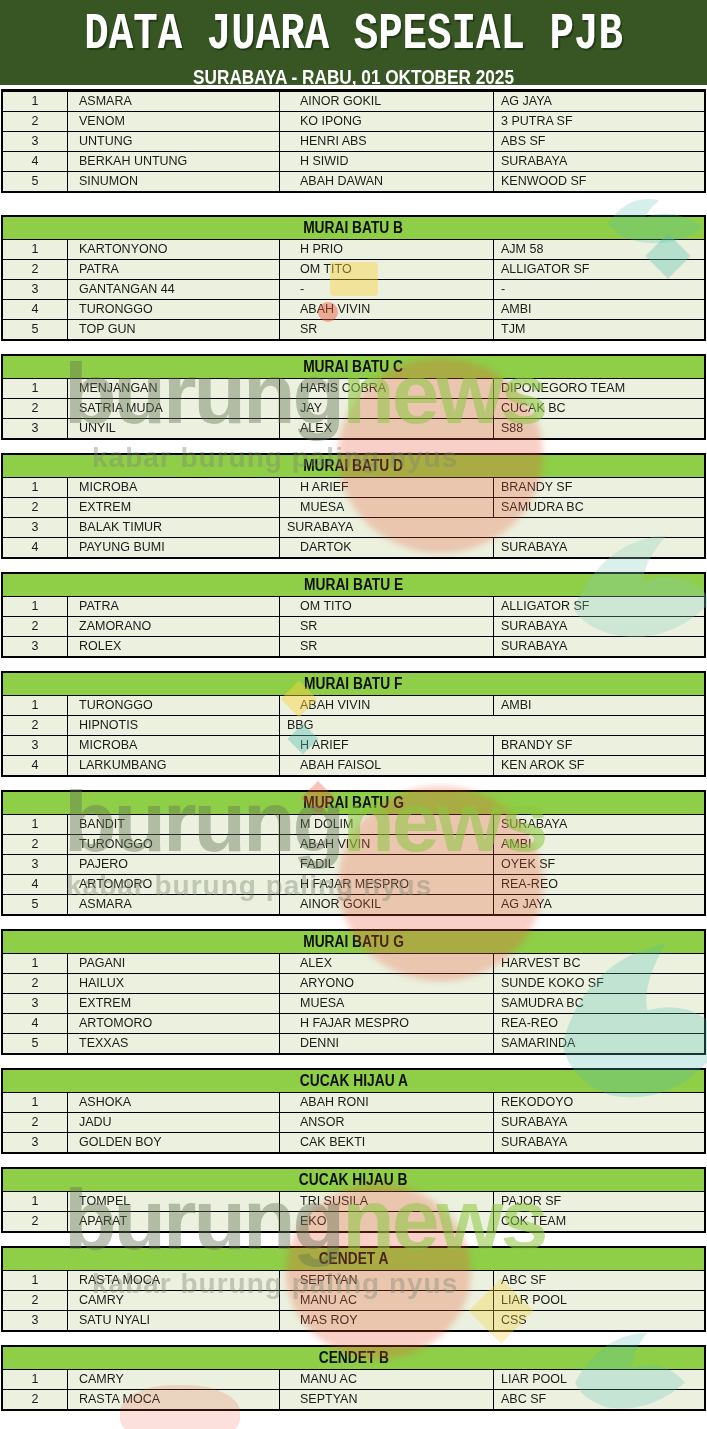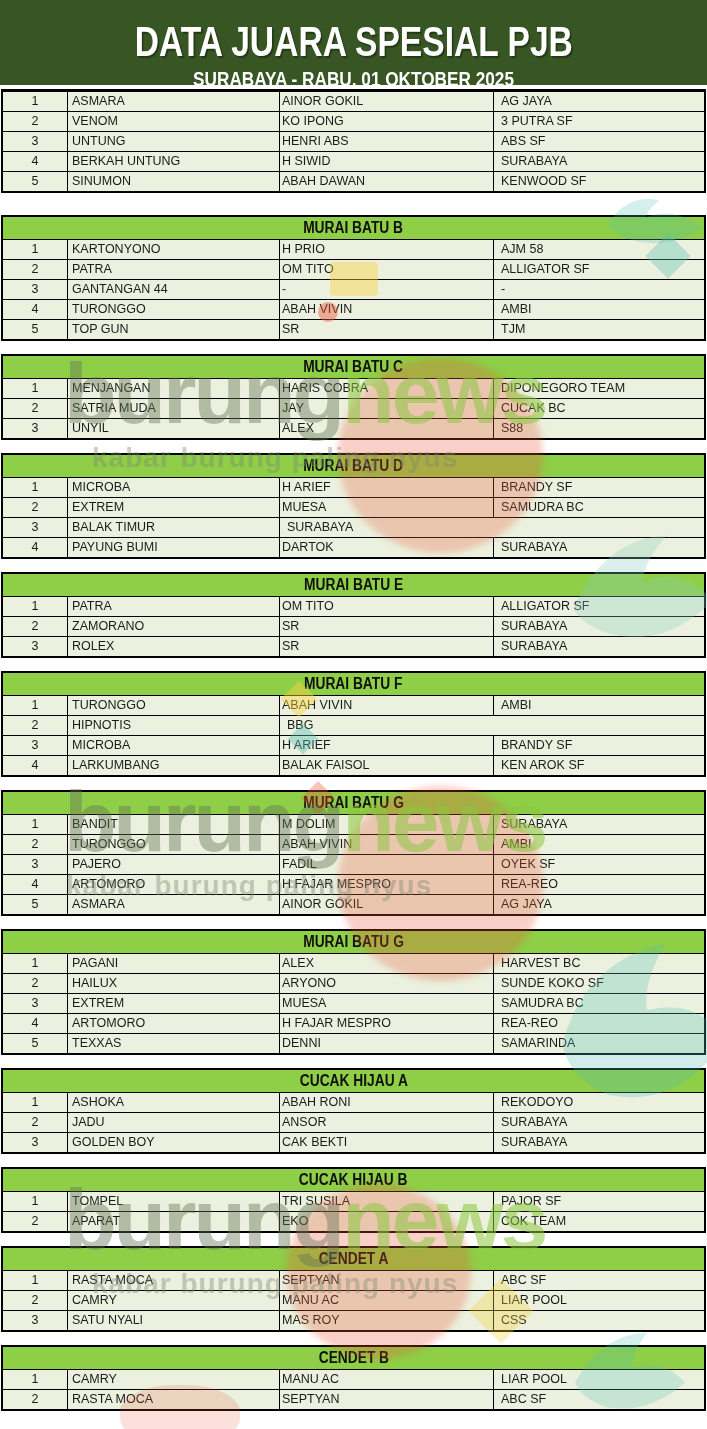--- a/index.html
+++ b/index.html
@@ -1,38 +1,38 @@
 <!DOCTYPE html>
 <html style="--header-bg: #375623; --section-bg: #8FCE47; --row-bg: #EBF1DE; --table-border: #000000; --wm-red: rgba(232,85,55,0.28); --wm-teal: rgba(85,190,178,0.32); --wm-yellow: rgba(250,210,60,0.42);"><head>
 <meta charset="utf-8">
 <style>
   html,body{margin:0;padding:0;background:#ffffff;}
   body{width:707px;font-family:"Liberation Sans",sans-serif;}
   .page{position:relative;width:707px;height:1429px;overflow:hidden;background:#fff;}
 
   
   .top-banner{height:85px;background:var(--header-bg,#375623);text-align:center;color:#fff;margin-bottom:4px;}
-  .title-line{padding-top:20px;font-size:42px;font-weight:700;line-height:1.05;white-space:nowrap;}
+  .title-line{padding-top:8px;font-size:51px;font-weight:700;line-height:1.05;white-space:nowrap;font-family:Liberation Mono, monospace;}
   .subtitle-line{margin-top:4px;font-size:20px;font-weight:700;white-space:nowrap;}
   .condensed{display:inline-block;transform:scaleX(.8);transform-origin:50% 50%;}
   .condensed2{display:inline-block;transform:scaleX(.86);transform-origin:50% 50%;}
   .title-line .condensed{text-shadow:2px 2px 1px rgba(0,0,0,.35);}
 
   
   .sections{position:relative;z-index:1;}
   .section{margin:0 1px 13px 1px;border:2px solid #000;background:var(--row-bg,#EBF1DE);}
   .section:first-child{margin-bottom:22px;}
   .section-header{height:22px;line-height:22px;background:var(--section-bg,#8FCE47);text-align:center;
                   font-size:16px;font-weight:700;color:#101010;white-space:nowrap;}
   .row{display:flex;height:19px;line-height:19px;border-top:1px solid #000;font-size:12.5px;color:#1b1b1b;
        background:var(--row-bg,#EBF1DE);white-space:nowrap;}
   .cell{overflow:hidden;box-sizing:border-box;}
   .cell.rank{width:64px;flex:none;text-align:center;}
-  .cell.bird{width:212px;flex:none;border-left:1px solid #000;padding-left:4px;}
-  .cell.owner{width:214px;flex:none;border-left:1px solid #000;padding-left:2px;}
+  .cell.bird{width:212px;flex:none;border-left:1px solid #000;padding-left:11px;}
+  .cell.owner{width:214px;flex:none;border-left:1px solid #000;padding-left:20px;}
   .cell.team{flex:1;border-left:1px solid #000;padding-left:7px;}
 
   
   .wm-layer{position:absolute;inset:0;z-index:5;pointer-events:none;overflow:hidden;}
   .wm-group{position:absolute;left:8px;width:100%;}
   .wm-g1{top:350px;}
   .wm-g2{top:778px;}
   .wm-g3{top:1176px;}
   .wm-blob{position:absolute;width:205px;height:195px;border-radius:50%;
            background:var(--wm-red,rgba(232,85,55,.28));top:8px;left:330px;filter:blur(3px);}
@@ -238,21 +238,21 @@
           </div>
           <div class="row">
             <div class="cell rank">3</div>
             <div class="cell bird">MICROBA</div>
             <div class="cell owner">H ARIEF</div>
             <div class="cell team">BRANDY SF</div>
           </div>
           <div class="row">
             <div class="cell rank">4</div>
             <div class="cell bird">LARKUMBANG</div>
-            <div class="cell owner">BALAK FAISOL</div>
+            <div class="cell owner">ABAH FAISOL</div>
             <div class="cell team">KEN AROK SF</div>
           </div>
         </div>
     </section>
 
     <section class="section">
       <div class="section-header">
         <span class="condensed2">MURAI BATU G</span>
       </div>
       <div class="rows">

